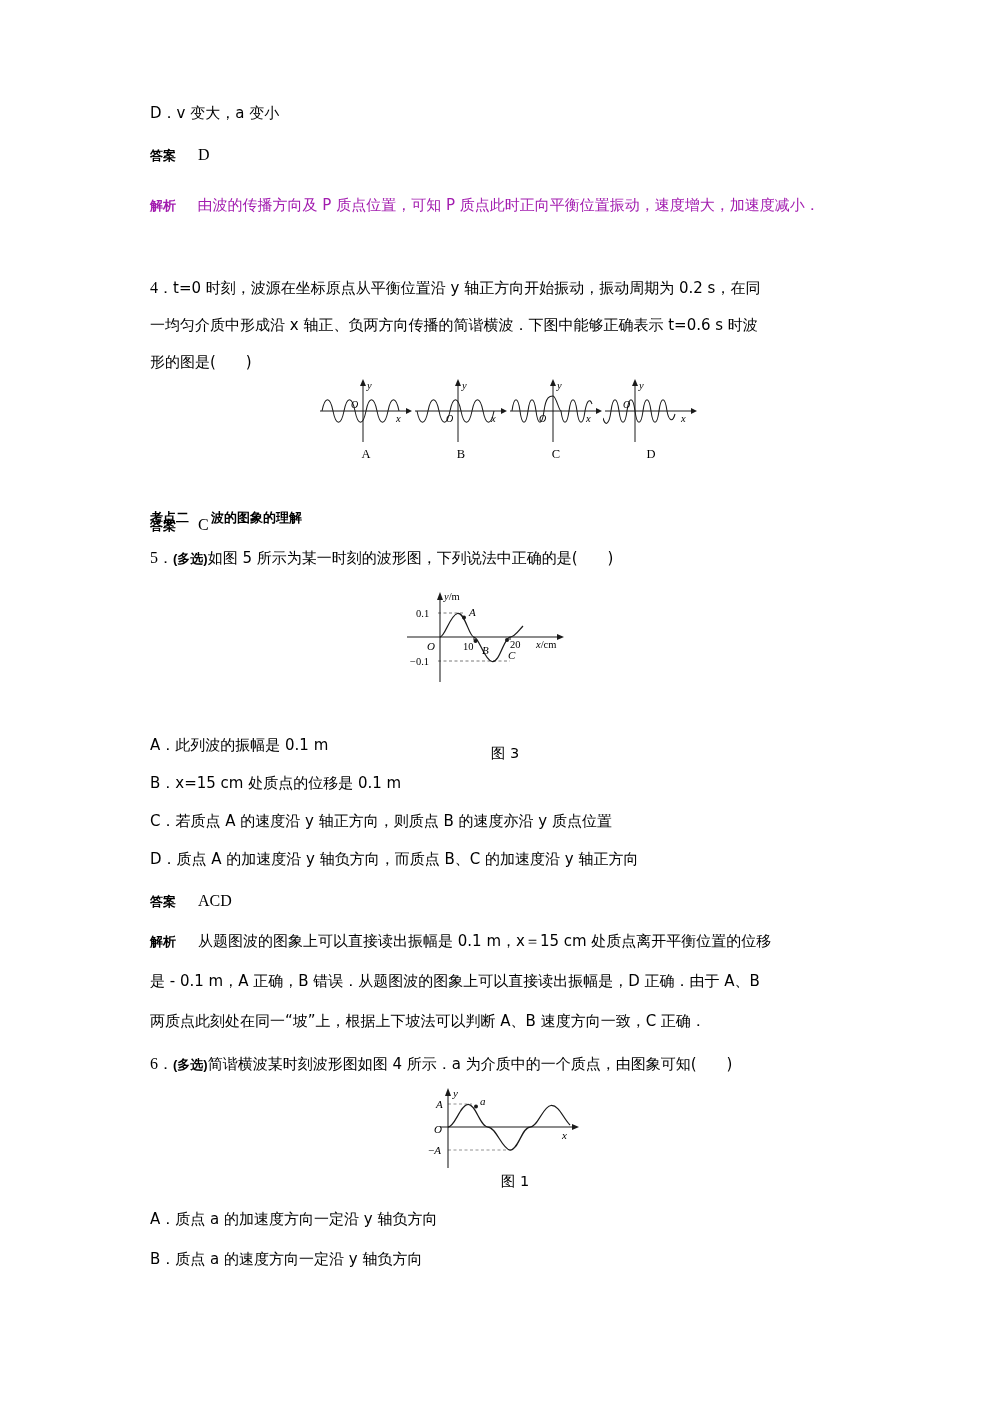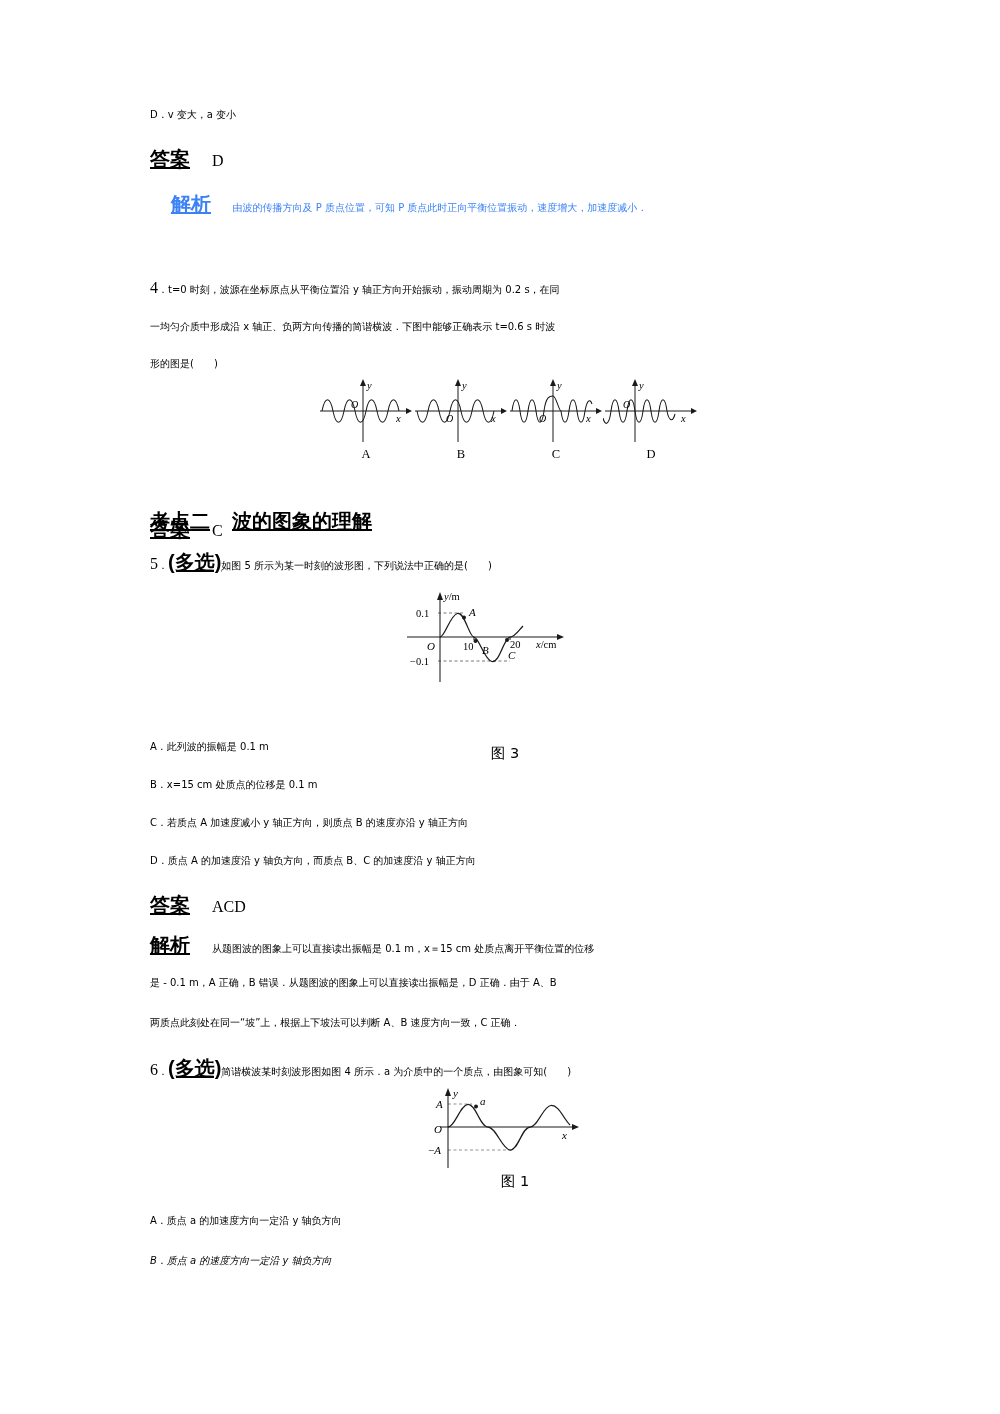--- a/index.html
+++ b/index.html
@@ -24,34 +24,32 @@
   }
   .content {
     position: absolute;
     left: 150px;
     top: 104px;
     width: 712px;
   }
   .para {
     font-size: 15.2px;
     line-height: 37px;
-    color: #3b82f6;
+    color: #a21caf;
     text-align: justify;
-    margin-left: 21px;
   }
 
   .lbl {              
     font-family: "Liberation Sans", "DejaVu Sans", sans-serif;
     font-weight: bold;
-    font-size: 20px;
-    text-decoration: underline;
+    font-size: 13px;
   }
   .cjk {
     font-family: "DejaVu Sans", "Liberation Sans", sans-serif;
-    font-size: 10px;
+    font-size: 15px;
   }
   .num { font-family: "Liberation Serif", serif; }
   .sp  { display: inline-block; width: 14px; }
 
   
   .row { position: absolute; left: 0; width: 712px; }
 
   
   .fig-options {
     position: absolute;
@@ -256,21 +254,21 @@
     </div>
     <div class="fig3-cap">图 3</div>
 
     <div class="row" style="top:632px;">
       <span class="cjk">A．此列波的振幅是 0.1 m</span>
     </div>
     <div class="row" style="top:670px;">
       <span class="cjk">B．x=15 cm 处质点的位移是 0.1 m</span>
     </div>
     <div class="row" style="top:708px;">
-      <span class="cjk">C．若质点 A 加速度减小 y 轴正方向，则质点 B 的速度亦沿 y 轴正方向</span>
+      <span class="cjk">C．若质点 A 的速度沿 y 轴正方向，则质点 B 的速度亦沿 y 质点位置</span>
     </div>
     <div class="row" style="top:746px;">
       <span class="cjk">D．质点 A 的加速度沿 y 轴负方向，而质点 B、C 的加速度沿 y 轴正方向</span>
     </div>
 
     <div class="row" style="top:788px;">
       <span class="lbl">答案</span>
       <span class="sp"></span>
       <span class="num">ACD</span>
     </div>
@@ -316,18 +314,18 @@
         <text x="14" y="24" font-size="11" class="svg-it">A</text>
         <text x="6" y="70" font-size="11">−<tspan class="svg-it">A</tspan></text>
         <text x="58" y="21" font-size="11" class="svg-it">a</text>
       </svg>
     </div>
     <div class="fig4-cap">图 1</div>
 
     <div class="row" style="top:1106px;">
       <span class="cjk">A．质点 a 的加速度方向一定沿 y 轴负方向</span>
     </div>
-    <div class="row" style="top:1146px;font-style:italic;">
+    <div class="row" style="top:1146px;">
       <span class="cjk">B．质点 a 的速度方向一定沿 y 轴负方向</span>
     </div>
 
   </div>
 </div>
 
 </body></html>

